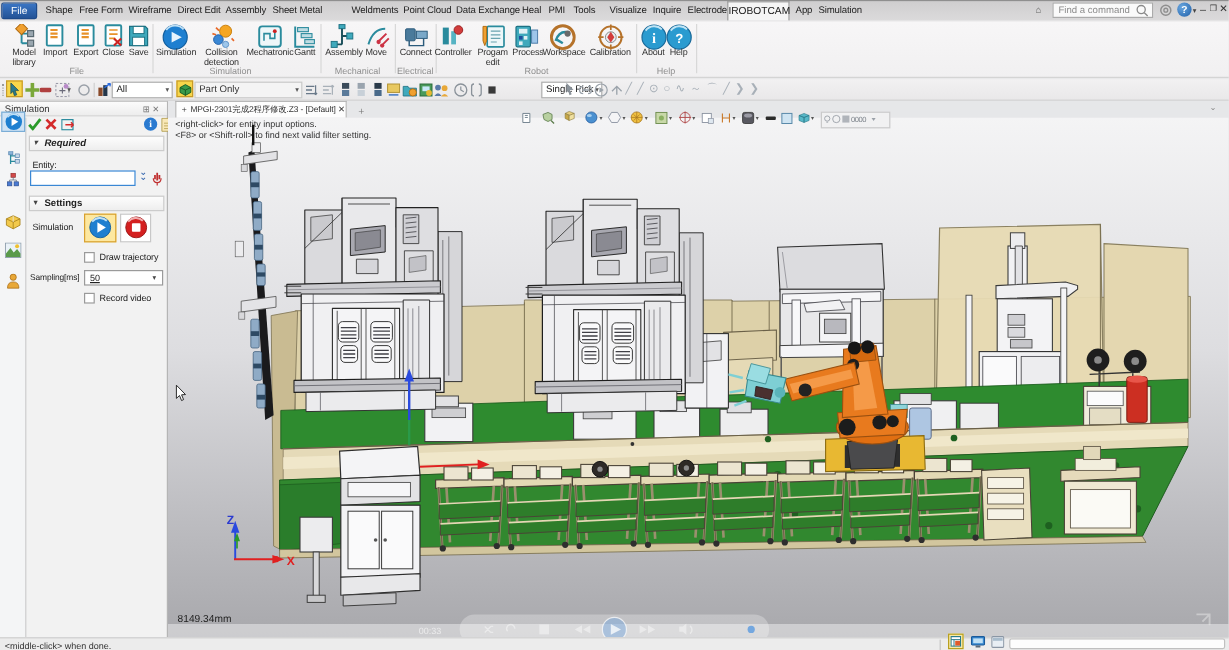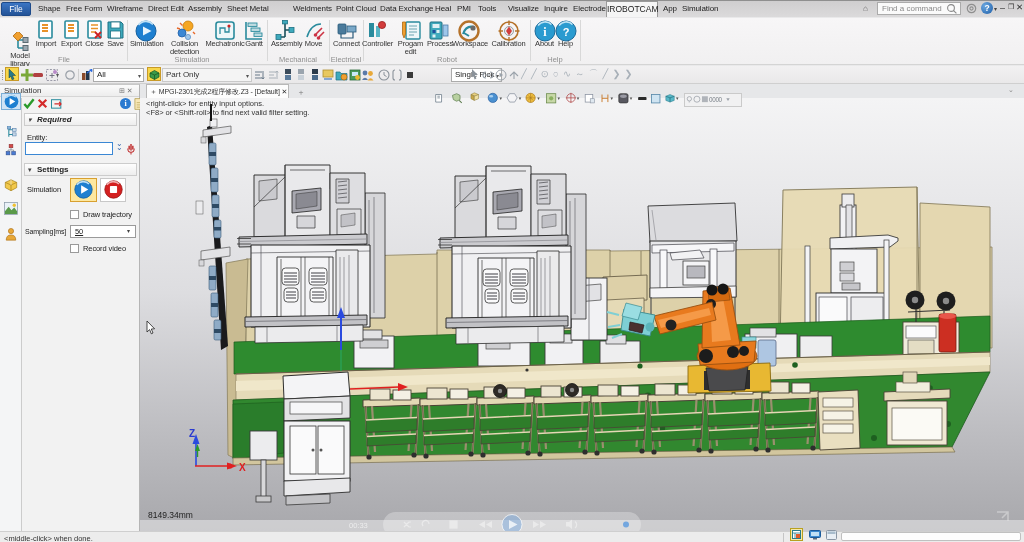--- a/index.html
+++ b/index.html
@@ -75,21 +75,21 @@
     <circle cx="5.5" cy="5.5" r="1.6" fill="none" stroke="#8f8f8f" stroke-width="1.1"></circle>
   </svg>
 <div style="position:absolute;left:981px;top:2px;width:12px;height:12px;border-radius:50%;background:radial-gradient(circle at 4px 4px,#6aa7e0,#1f5fa8);color:#fff;font-size:8.5px;font-weight:bold;text-align:center;line-height:12px;">?</div>
 <div style="position:absolute;left:994px;top:5px;font-size:6px;color:#444;">▾</div>
 <div style="position:absolute;left:1000px;top:3px;font-size:9px;color:#333;">–</div>
 <div style="position:absolute;left:1008px;top:3px;font-size:7px;color:#333;">❐</div>
 <div style="position:absolute;left:1016px;top:2px;font-size:8.5px;color:#333;">✕</div>
 
 <div id="ribbon" class="abs">
 
-  <div class="rb" style="left:6px;top:14px;width:28px;">
+  <div class="rb" style="left:6px;top:2px;width:28px;">
       <svg width="22" height="20" viewBox="0 0 22 20">
         <path d="M9 4 L9 16 M9 8 L16 8 M9 16 L16 16" stroke="#2a8b9d" stroke-width="1.6" fill="none"></path>
         <rect x="5.5" y="0.5" width="7" height="7" transform="rotate(45 9 4)" fill="#f0a030" stroke="#b06a10" stroke-width="0.8"></rect>
         <rect x="14" y="5.5" width="5" height="5" fill="#9aa7b0" stroke="#5a6a72"></rect>
         <rect x="14" y="13.5" width="5" height="5" fill="#9aa7b0" stroke="#5a6a72"></rect>
       </svg>
       <div class="rlbl">Model library</div>
     </div>
   <div class="rb" style="left:33px;top:2px;width:26px;">
       <svg width="20" height="20" viewBox="0 0 20 20">

